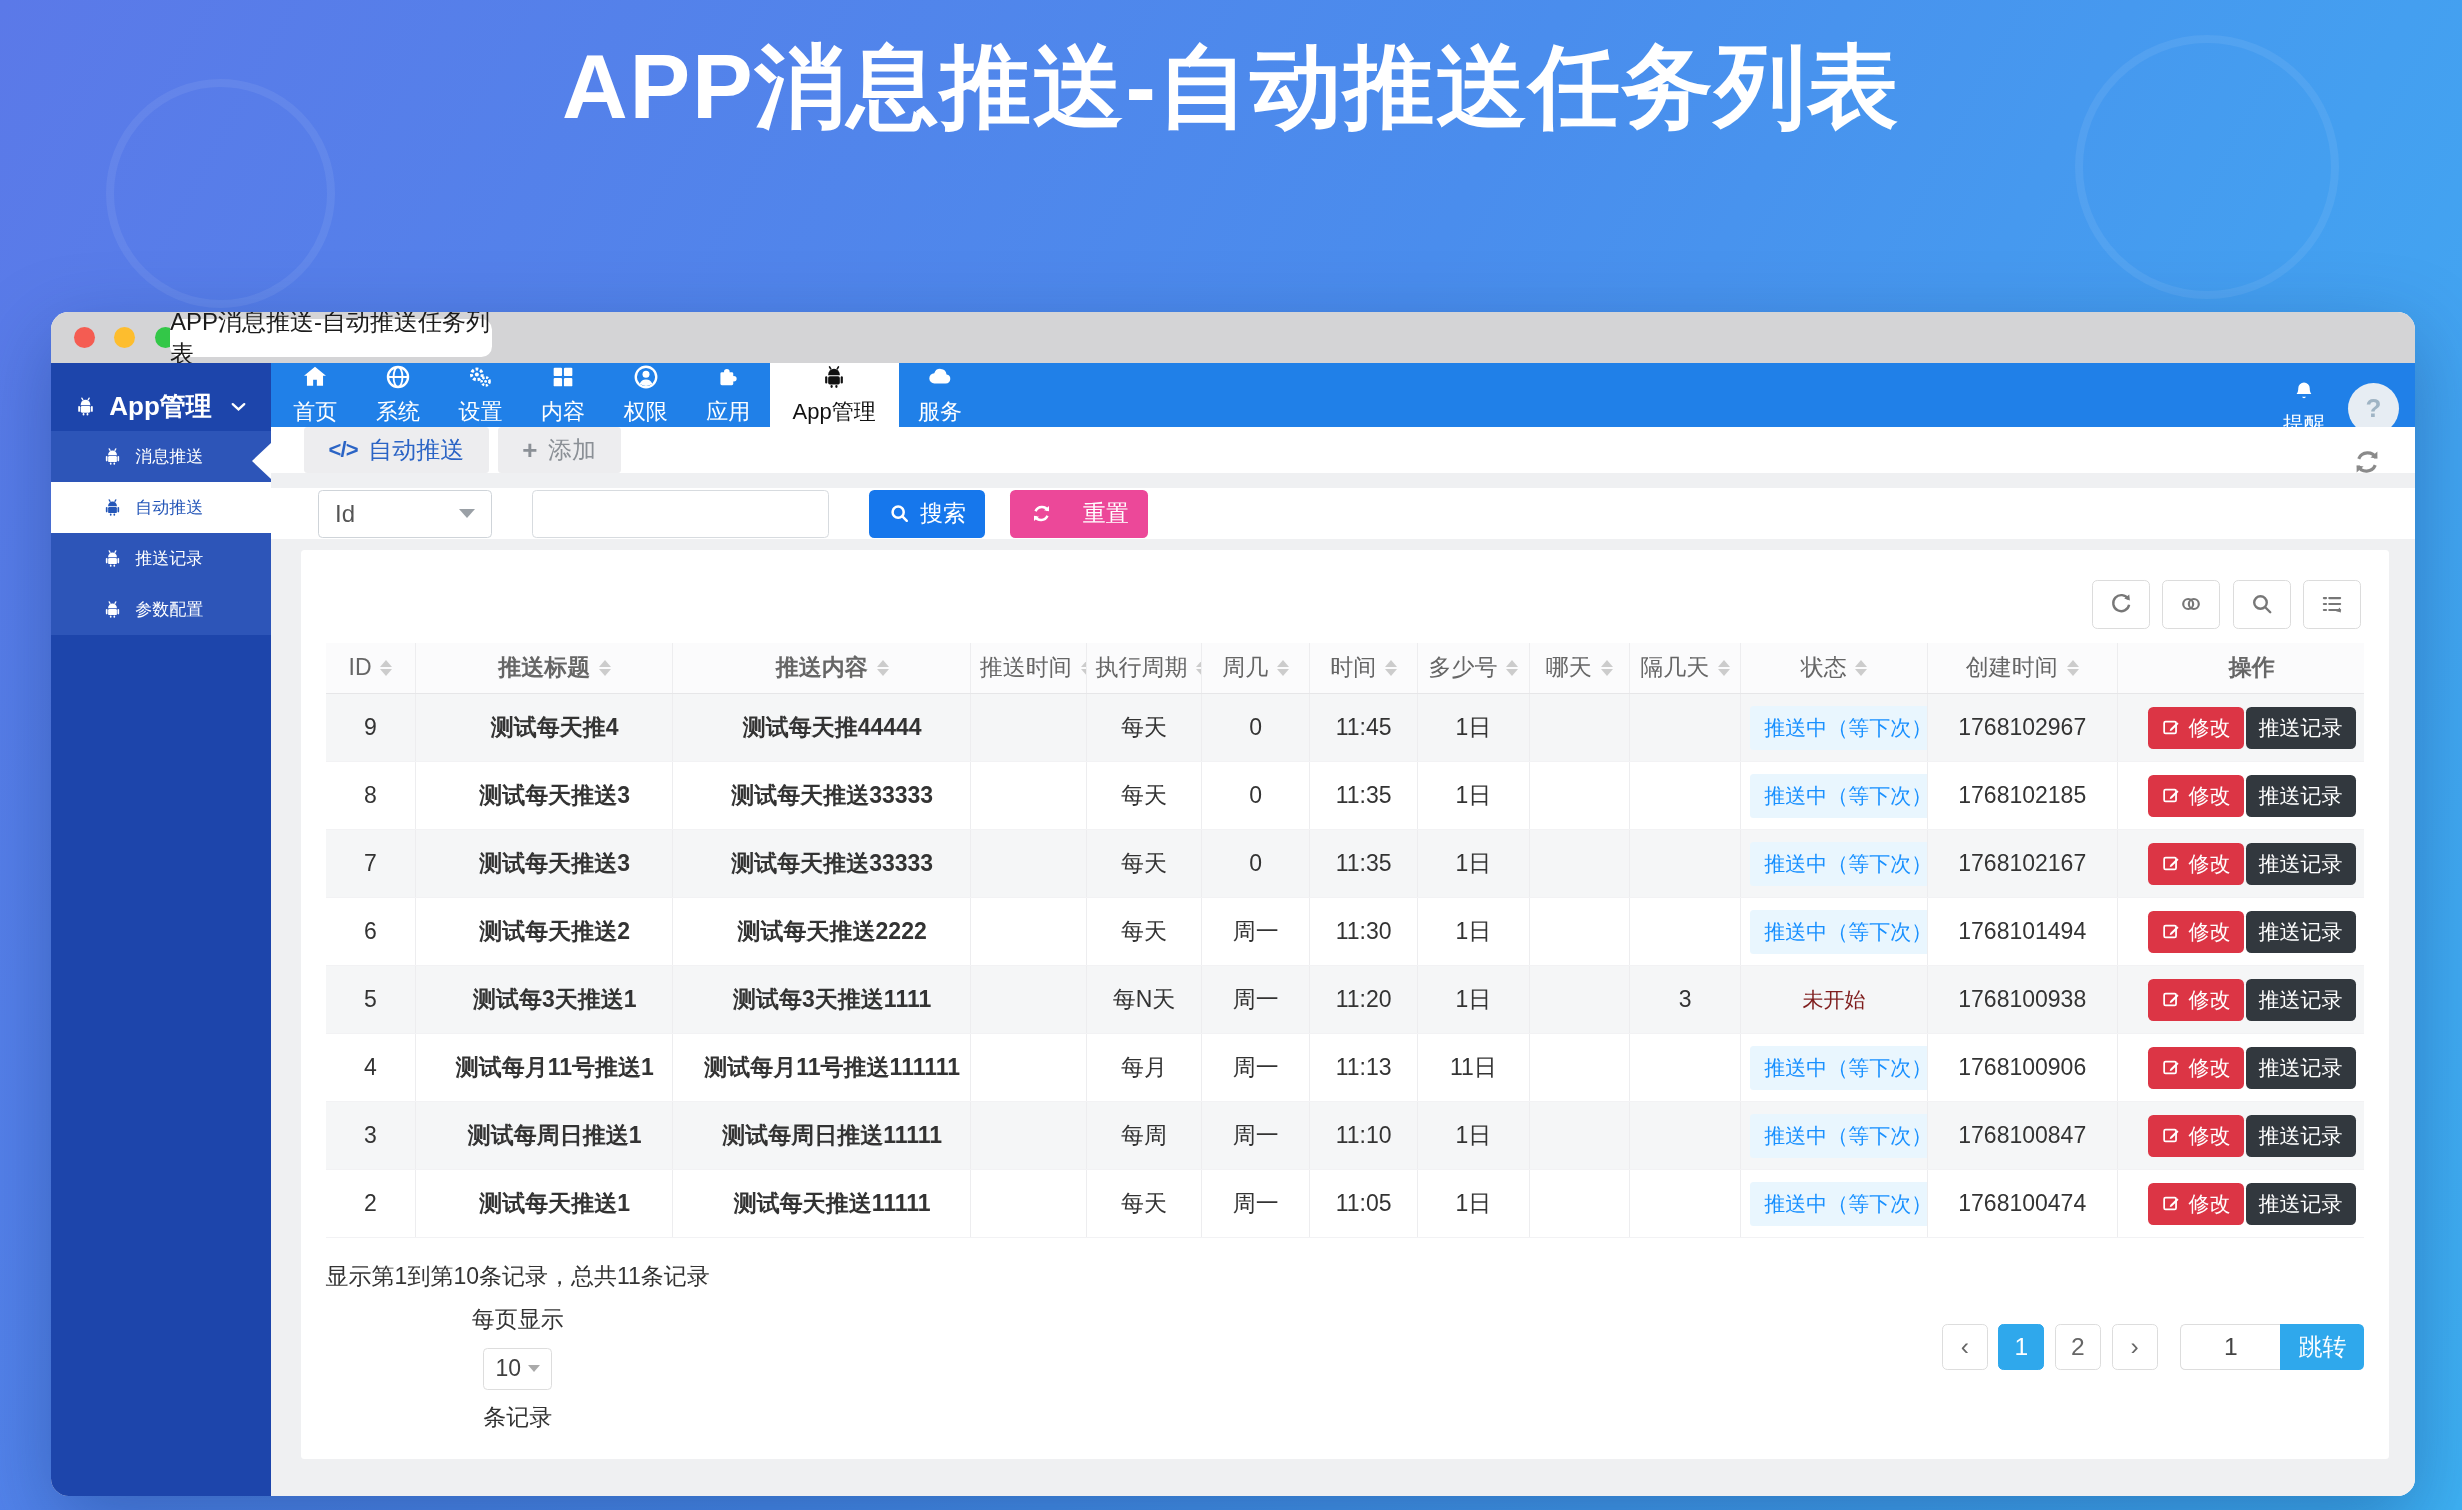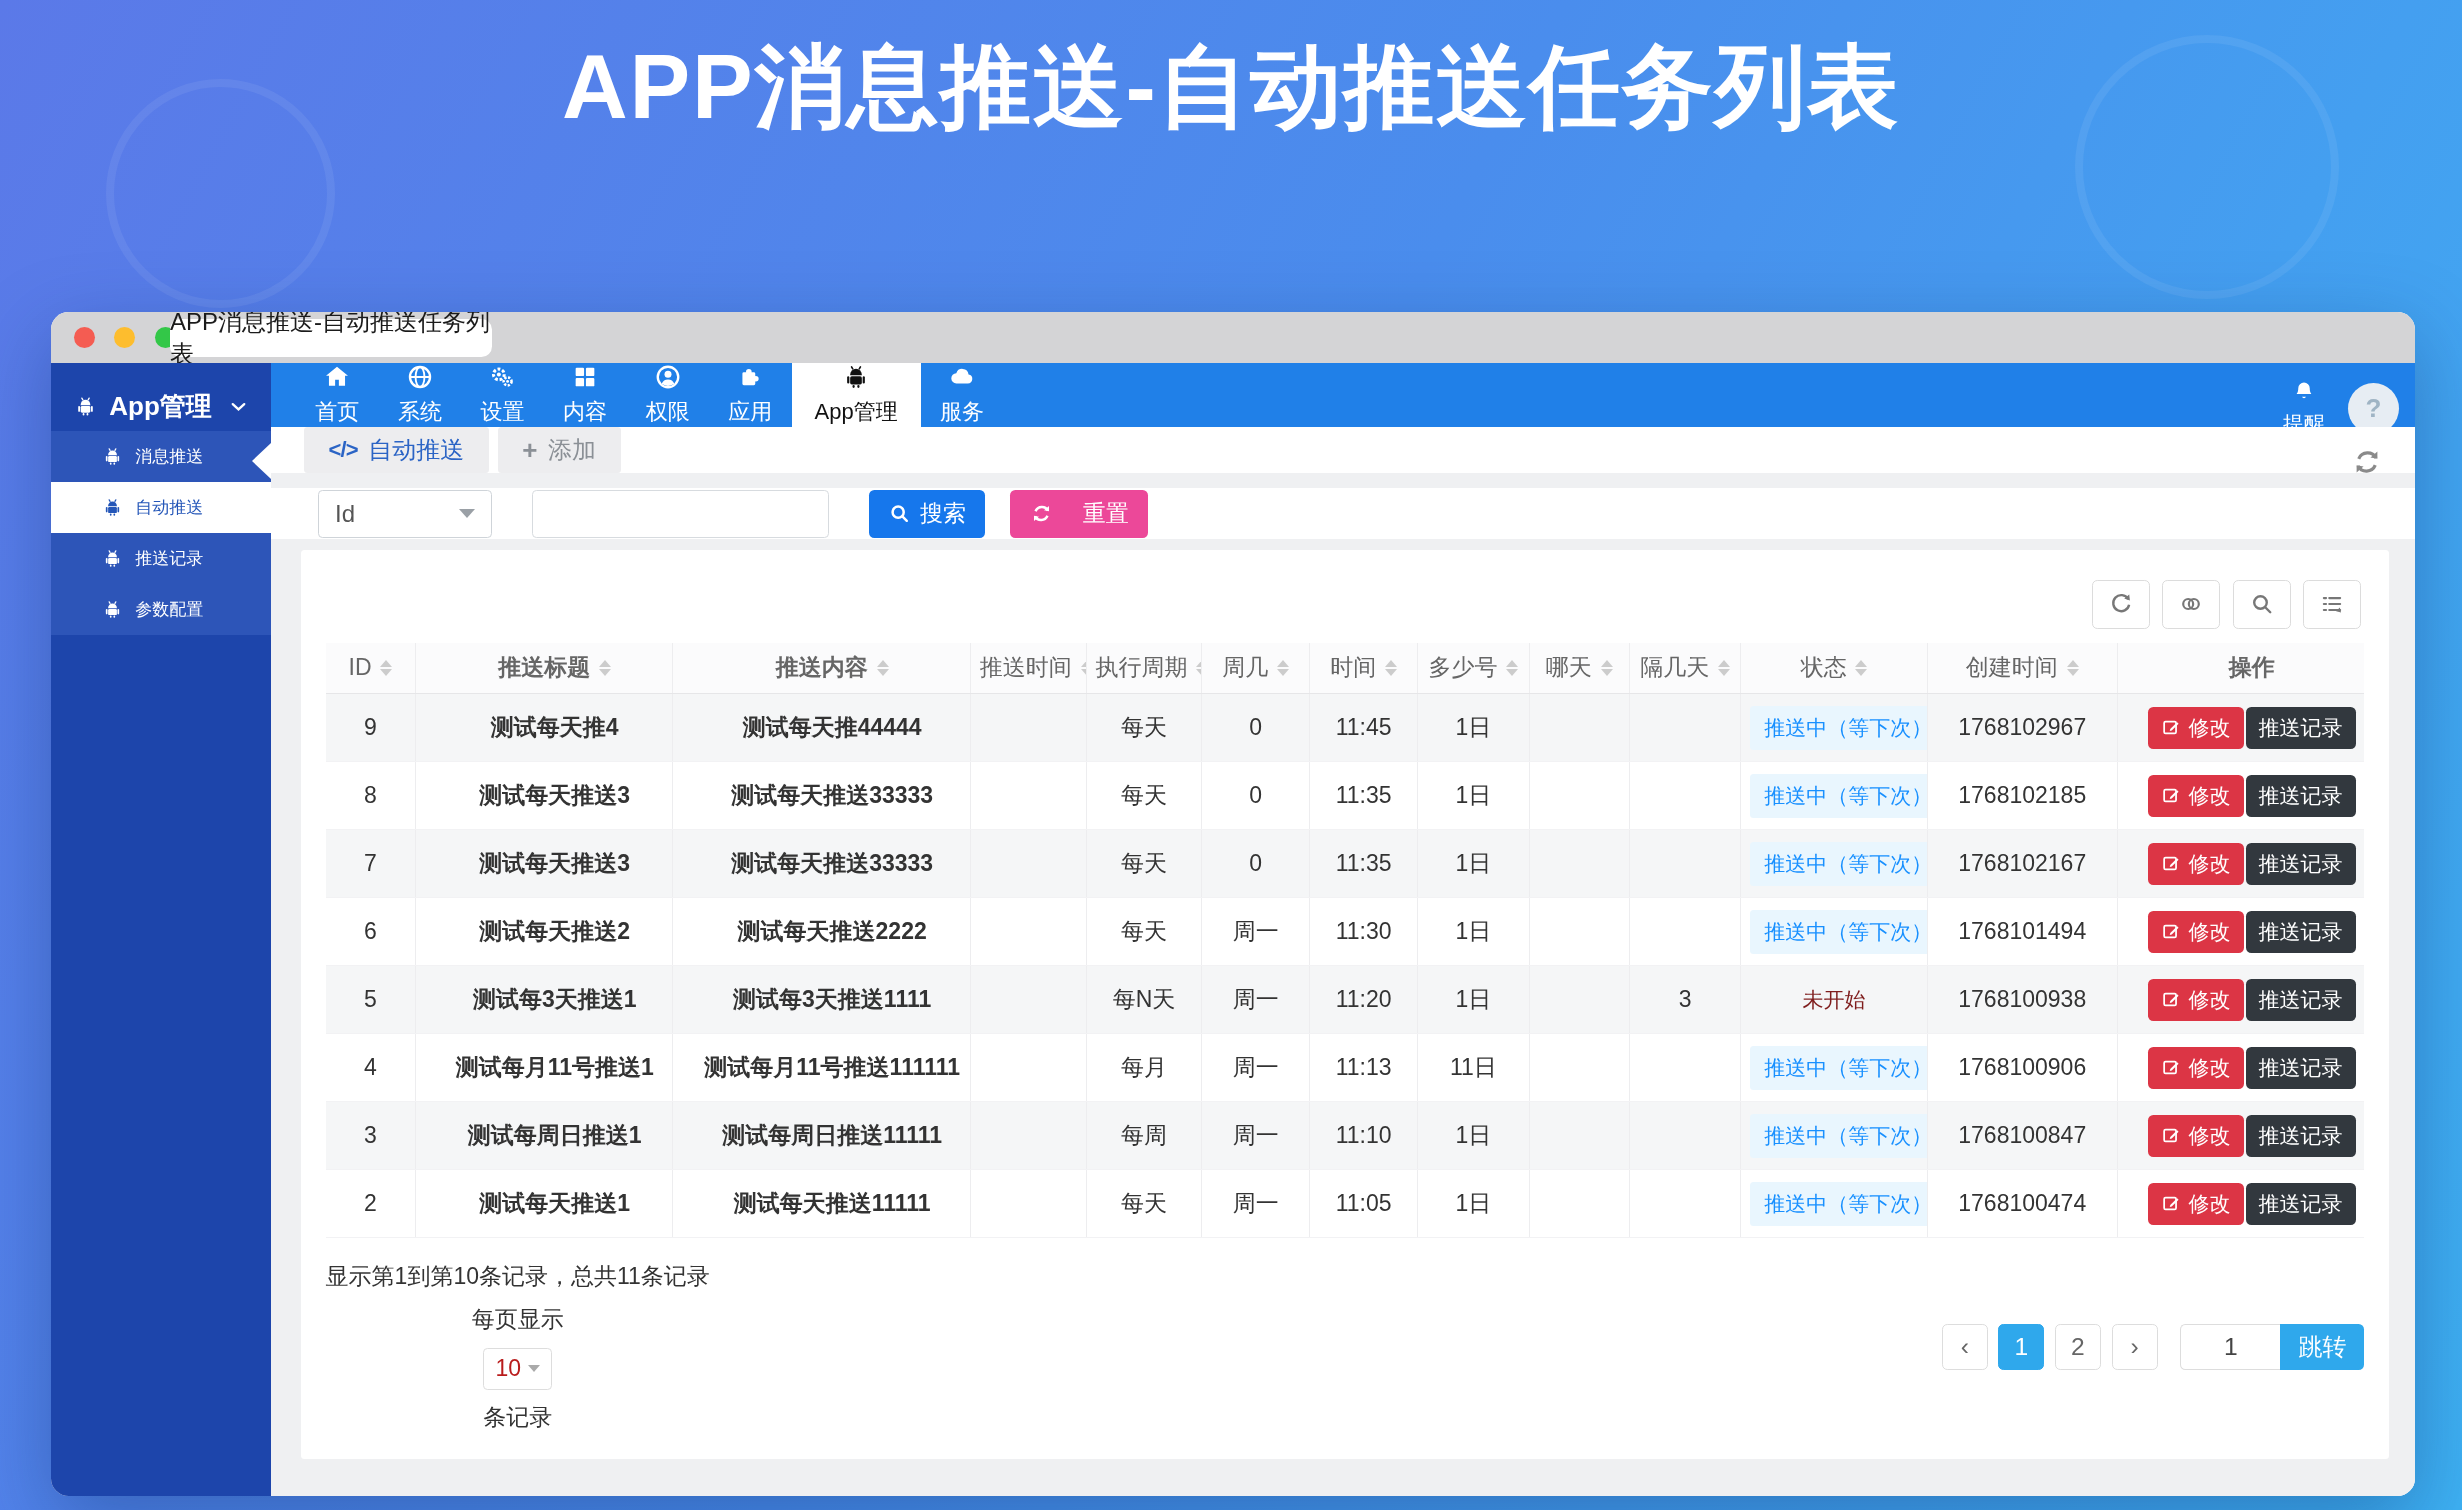--- a/index.html
+++ b/index.html
@@ -47,21 +47,21 @@
   .sb-sub.active { background:#fff; color:#2456b8; font-weight:500; }
   .icon { display:inline-flex; align-items:center; justify-content:center; }
   .icon svg { width:100%; height:100%; }
   .si { width:23px; height:23px; } .si2 { width:21px; height:21px; }
   .chev { width:23px; height:23px; }
 
   
   .main { position:relative; flex:1; display:flex; flex-direction:column; min-width:0; }
 
   
-  .topnav { height:82px; background:#2080e8; display:flex; align-items:stretch; color:#fff; padding-left:25px; position:relative; }
+  .topnav { height:82px; background:#2080e8; display:flex; align-items:stretch; color:#fff; padding-left:3px; position:relative; }
   .nav-item { display:flex; flex-direction:column; align-items:center; justify-content:center;
               padding:0 19.3px; gap:6.2px; font-size:22px; cursor:pointer; }
   .nav-item .ni { width:28px; height:28px; }
   .nav-item.active { background:#fff; color:#111; padding:0 23px; }
   .nav-right { position:absolute; right:0; top:0; height:91px; display:flex; align-items:center; gap:23px; padding-right:16px; }
   .notify { display:flex; flex-direction:column; align-items:center; gap:5.3px; font-size:21px; cursor:pointer; }
   .notify .ni { width:26px; height:26px; }
   .avatar { width:51px; height:51px; border-radius:50%; background:#e7edf3; color:#9fb4c4;
             display:flex; align-items:center; justify-content:center; font-size:26px; font-weight:700; cursor:pointer; }
 
@@ -123,21 +123,21 @@
   .op-btn { border:none; border-radius:5.3px; color:#fff; font-size:21px; height:42px; padding:0 13px;
             display:flex; align-items:center; gap:7px; cursor:pointer; font-family:inherit; }
   .op-edit { background:#dc3545; }
   .op-edit svg { width:21px; height:21px; }
   .op-record { background:#32383e; }
 
   
   .pager { margin-top:23px; display:flex; align-items:center; font-size:23px; color:#333; }
   .pg-left { display:flex; align-items:center; gap:12.3px;flex-direction:column; }
   .pgsize { width:69px; height:42px; border:1.8px solid #ddd; border-radius:4.4px; display:flex;
-            align-items:center; justify-content:center; gap:7px; color:#b91c1c; cursor:pointer; }
+            align-items:center; justify-content:center; gap:7px; color:#404040; cursor:pointer; }
   .pgsize .caret { width:0; height:0; border-left:6.2px solid transparent; border-right:6.2px solid transparent; border-top:7px solid #aaa; }
   .pg-right { margin-left:auto; display:flex; align-items:center; gap:10.6px; }
   .pbtn { min-width:46px; height:46px; border:1.8px solid #ddd; background:#fff; border-radius:5.3px;
           display:flex; align-items:center; justify-content:center; font-size:24.6px; color:#666;
           cursor:pointer; font-family:inherit; }
   .pbtn.active { background:#2fa8ec; border-color:#2fa8ec; color:#fff; }
   .jump { display:flex; margin-left:12.3px; }
   .jump input { width:100px; height:46px; border:1.8px solid #ddd; border-right:none; border-radius:5.3px 0 0 5.3px;
                 text-align:center; font-size:24.6px; color:#444; outline:none; }
   .jump .go { width:84px; height:46px; border:none; background:#2fa8ec; color:#fff; font-size:24px;

